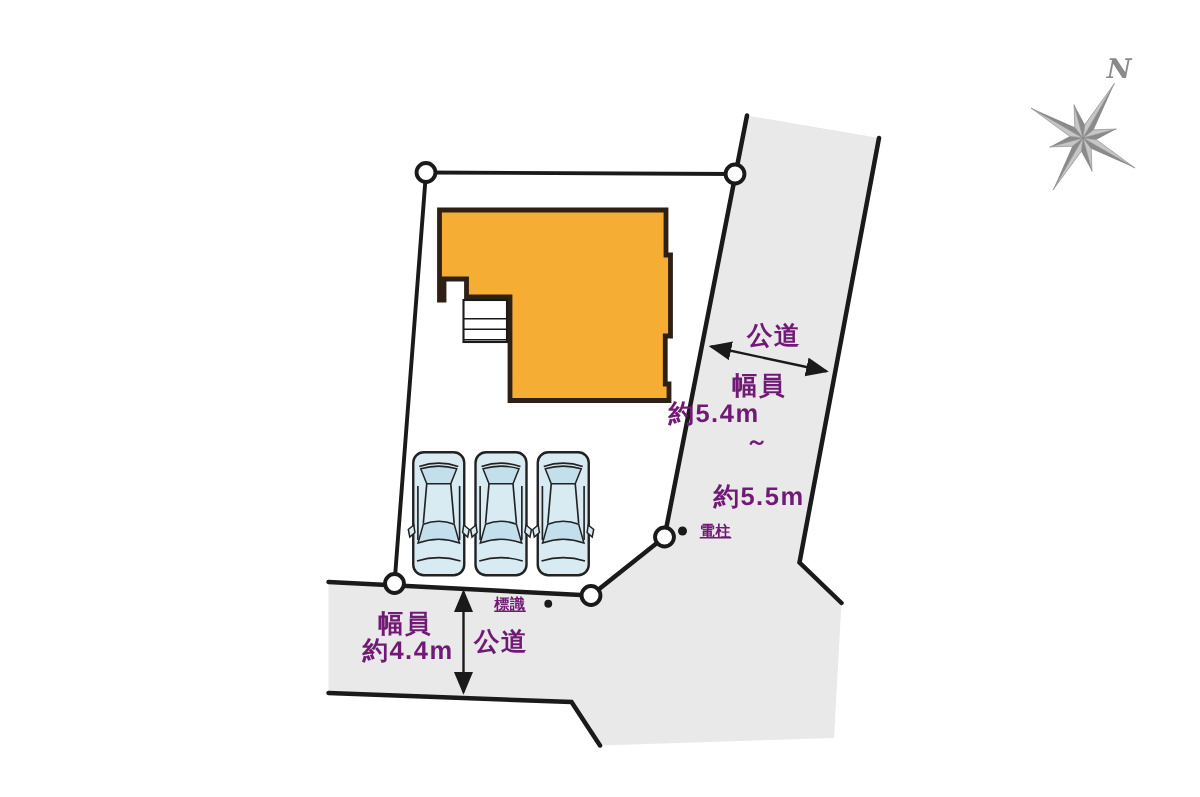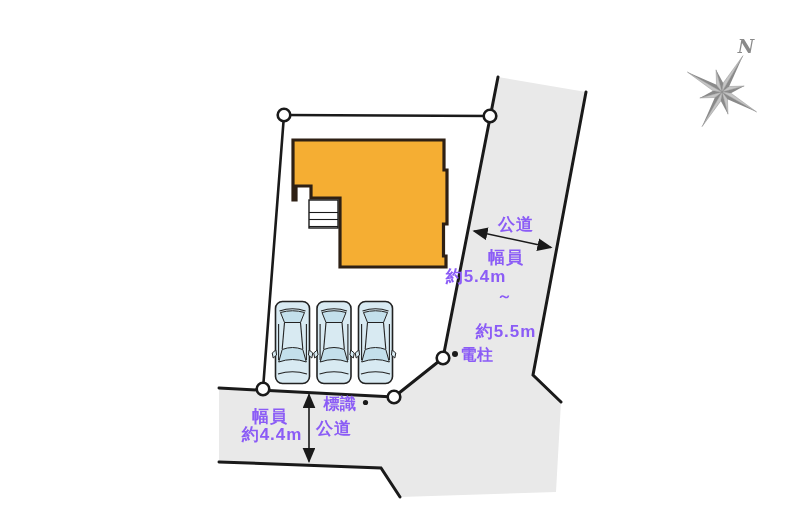--- a/index.html
+++ b/index.html
@@ -8,27 +8,27 @@
     width:800px;height:531px;
     background:#ffffff;
     overflow:hidden;
     font-family:"Liberation Sans","DejaVu Sans",sans-serif;
   }
   .canvas svg{position:absolute;left:0;top:0;}
   .lbl{
     position:absolute;
     transform:translate(-50%,-50%);
     white-space:nowrap;
-    color:#8b5cf6;
+    color:#701a75;
     font-weight:600;
     letter-spacing:1px;
     line-height:1;
   }
   .lbl.big{font-size:17px;}
-  .lbl.small{font-size:16px;letter-spacing:0.5px;}
+  .lbl.small{font-size:10px;letter-spacing:0.5px;text-decoration:underline;}
   .lbl.tilde{font-size:15px;font-weight:700;}
   .lbl.north{
     font-size:18px;
     font-style:italic;
     font-weight:700;
     font-family:"DejaVu Serif","Liberation Serif",serif;
     color:var(--compass,#8a8a8a);
     letter-spacing:0;
   }
   

